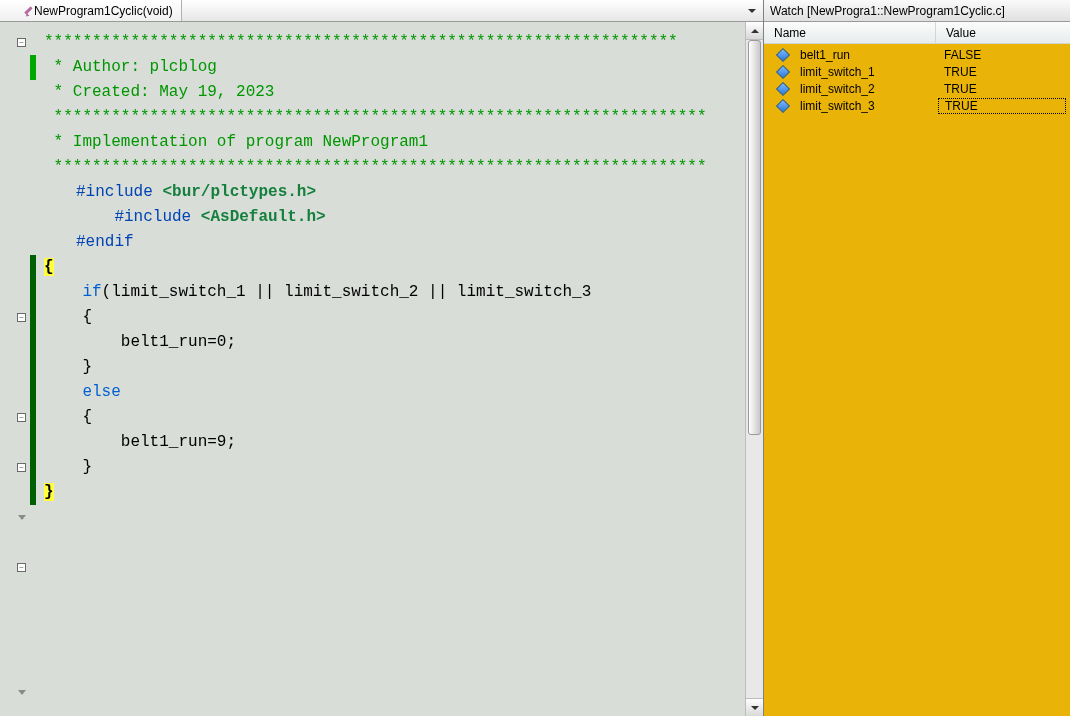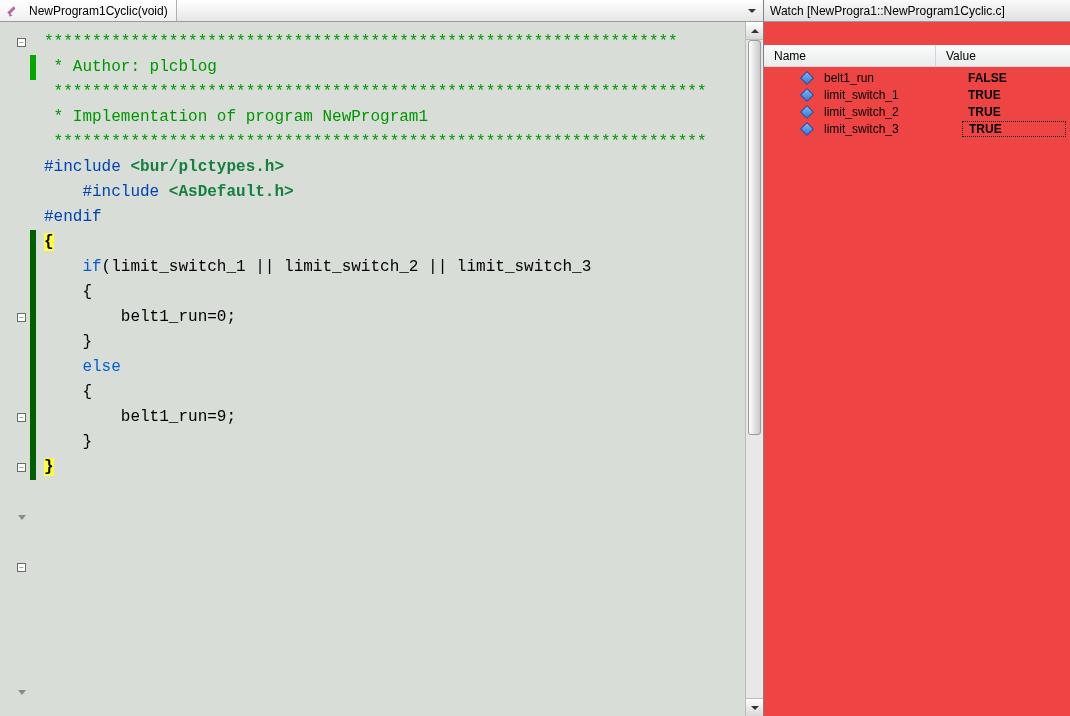--- a/index.html
+++ b/index.html
@@ -25,23 +25,23 @@
   .editor-tabbar {
     height: 22px;
     display: flex;
     align-items: center;
     border-bottom: 1px solid #9a9a9a;
     background: linear-gradient(#fff,#e6e6e6);
   }
   .editor-tab {
     display: flex;
     align-items: center;
-    gap: 12px;
+    gap: 0;
     height: 100%;
-    padding: 0 8px 0 5px;
+    padding: 0 8px 0 22px;
     border-right: 1px solid #b0b0b0;
     background: linear-gradient(#fff,#f0f0f0);
   }
   .editor-tab .tab-label { color: #000; }
   .pencil-icon {
     width: 12px; height: 12px;
     display: inline-block;
     position: relative;
   }
   .pencil-icon::before {
@@ -126,21 +126,21 @@
   }
   .code-line { white-space: pre; padding-left: 14px; position: relative; }
   .left-marker {
     position: absolute;
     left: 0; top: 0; bottom: 0;
     width: 6px;
     background: #00a800;
   }
   .left-marker.dark { background: #006000; }
   .c-cmt   { color: #009600; }
-  .c-prep  { color: #0043b4; }
+  .c-prep  { color: #0043b4; margin-left: 32px; }
   .c-inc   { color: #15803d; font-weight: bold; }
   .c-kw    { color: #0060d0; }
   .c-id    { color: #000; }
   .c-brace-hl { background: #ffff40; font-weight: bold; }
   .editor-vscroll {
     flex: 0 0 18px;
     background: #e8e8e8;
     border-left: 1px solid #bcbcbc;
     display: flex;
     flex-direction: column;
@@ -164,74 +164,71 @@
     width: 0; height: 0;
     border-left: 4px solid transparent;
     border-right: 4px solid transparent;
     border-bottom: 4px solid #333;
   }
   
   .watch-pane {
     flex: 1;
     display: flex;
     flex-direction: column;
-    background: #ef4444;
+    background: #eab308;
   }
   .watch-title {
     height: 22px;
     padding: 0 6px;
     display: flex; align-items: center;
     background: linear-gradient(#fafafa,#e0e0e0);
     border-bottom: 1px solid #9a9a9a;
     color: #000;
   }
   .watch-header {
     height: 22px;
     display: flex;
     border-bottom: 1px solid #d1d7d9;
     background: linear-gradient(#fbfcfc,#e8ecec);
-    margin-top: 23px;
   }
   .watch-header .wh-name {
     flex: 0 0 172px;
     border-right: 1px solid #d1d7d9;
     padding: 0 10px;
     display: flex; align-items: center;
     color: #000;
   }
   .watch-header .wh-value {
     flex: 1;
     padding: 9px 10px;
     display: flex; align-items: center;
     color: #000;
   }
   .watch-rows { flex: 1; padding-top: 2px; }
   .watch-row {
     height: 17px;
     display: flex;
     align-items: center;
     padding-left: 14px;
-    margin-left: 24px;
   }
   .watch-row .diamond {
     width: 10px; height: 10px;
     transform: rotate(45deg);
     background: linear-gradient(135deg,#7db8ff,#2a7bdc);
     border: 1px solid #1558a8;
     margin-right: 12px;
   }
   .watch-row .wr-name {
     flex: 0 0 138px;
     color: #000;
   }
   .watch-row .wr-value {
     flex: 1;
     color: #000;
     padding-left: 6px;
-    font-weight: bold;
   }
   .watch-row.selected .wr-value {
     border: 1px dotted #000;
     margin-right: 4px;
   }
 </style>
 </head>
 <body>
 
 <div class="workspace">
@@ -288,20 +285,21 @@
           <div class="gutter-row"></div>
           <div class="gutter-row"></div>
           <div class="gutter-row"></div>
           <div class="gutter-row">
             <span class="arrow-down"></span>
           </div>
         </div>
       <div class="code-area" id="code">
           <div class="code-line"><span class="c-cmt">******************************************************************</span></div>
           <div class="code-line"><span class="left-marker"></span><span class="c-cmt"> * Author: plcblog</span></div>
+          <div class="code-line"><span class="c-cmt"> * Created: May 19, 2023</span></div>
           <div class="code-line"><span class="c-cmt"> ********************************************************************</span></div>
           <div class="code-line"><span class="c-cmt"> * Implementation of program NewProgram1</span></div>
           <div class="code-line"><span class="c-cmt"> ********************************************************************</span></div>
           <div class="code-line"><span class=""></span></div>
           <div class="code-line"><span class="c-prep">#include </span><span class="c-inc">&lt;bur/plctypes.h&gt;</span></div>
           <div class="code-line"><span class=""></span></div>
           <div class="code-line"><span class="">    </span><span class="c-prep">#include </span><span class="c-inc">&lt;AsDefault.h&gt;</span></div>
           <div class="code-line"><span class="c-prep">#endif</span></div>
           <div class="code-line"><span class=""></span></div>
           <div class="code-line"><span class="left-marker dark"></span><span class="c-brace-hl">{</span></div>

